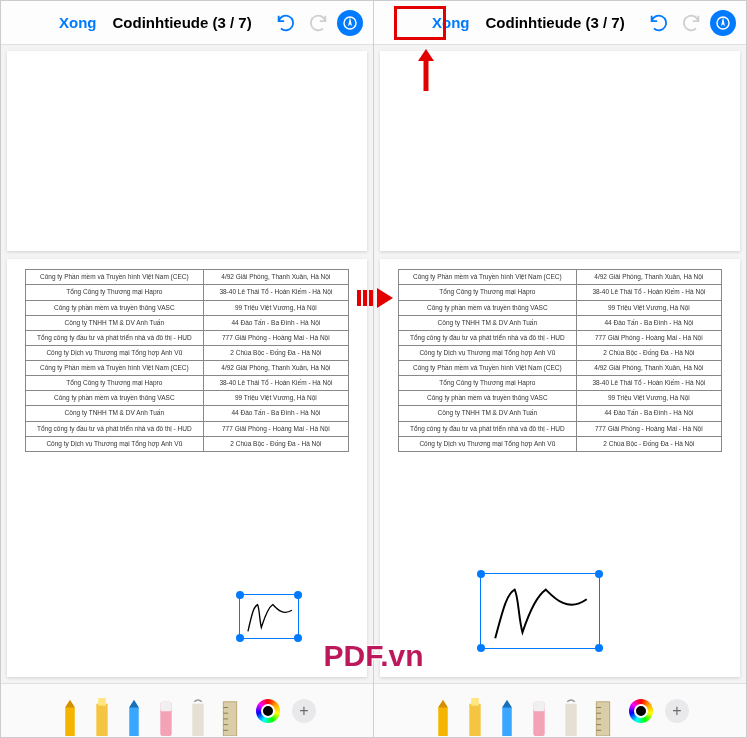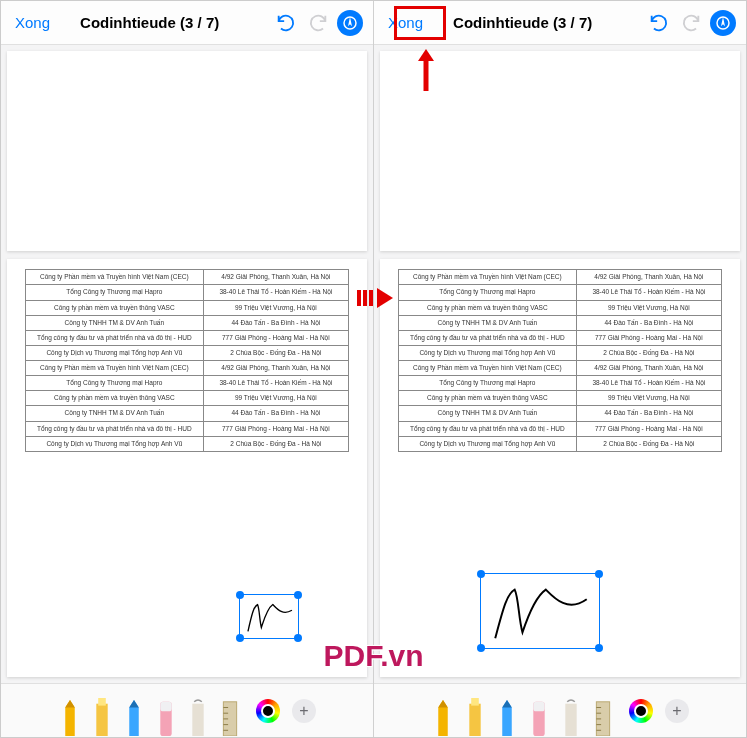--- a/index.html
+++ b/index.html
@@ -30,29 +30,30 @@
     background: #fdfdfd;
     border-bottom: 1px solid #e0e0e0;
     display: flex;
     align-items: center;
     padding: 0 10px;
     gap: 6px;
   }
   .done-btn {
     color: #007aff;
     font-size: 15px;
-    font-weight: 400;
+    font-weight: 700;
     cursor: pointer;
     padding: 2px 4px;
+    margin-left: 44px;
   }
   .title {
     color: #000;
     font-size: 15px;
     font-weight: 600;
-    margin-left: 20px;
+    margin-left: 6px;
     flex: 0 1 auto;
   }
   .spacer { flex: 1; }
   .icon-btn {
     width: 26px;
     height: 26px;
     border-radius: 50%;
     display: flex;
     align-items: center;
     justify-content: center;

